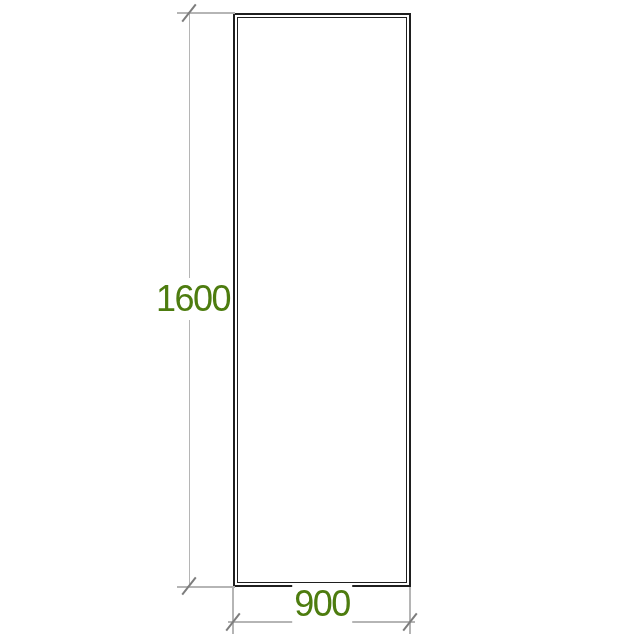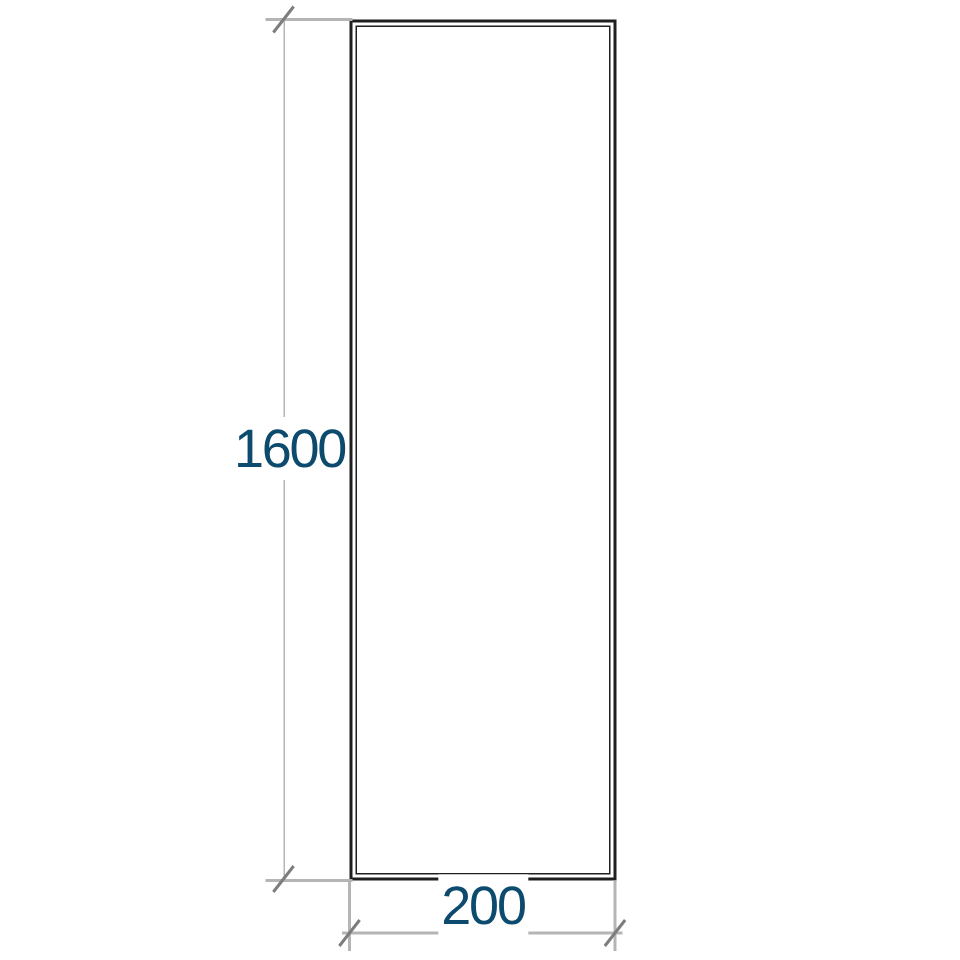--- a/index.html
+++ b/index.html
@@ -46,21 +46,21 @@
     width: 22px;
     height: 2px;
     background: #7d7d7d;
     transform: rotate(-52deg);
   }
 
   .dim-label {
     position: absolute;
     transform: translate(-50%, -50%);
     background: #ffffff;
-    color: #0c4a6e;
+    color: #4d7c0f;
     font-size: 36px;
     line-height: 1;
     letter-spacing: -1.5px;
     padding: 3px 2px;
     white-space: nowrap;
   }
 
   
   [data-name="height-extension-line-top"]    { left: 177px;   top: 12.4px;  width: 58px; }
   [data-name="height-extension-line-bottom"] { left: 177px;   top: 586.2px; width: 58px; }
@@ -91,15 +91,15 @@
   <div class="vline" data-name="height-dimension-line"></div>
   <div class="tick" data-name="height-tick-top"></div>
   <div class="tick" data-name="height-tick-bottom"></div>
   <div class="dim-label" data-name="height-dimension-label">1600</div>
 
   <div class="vline" data-name="width-extension-line-left"></div>
   <div class="vline" data-name="width-extension-line-right"></div>
   <div class="hline" data-name="width-dimension-line"></div>
   <div class="tick" data-name="width-tick-left"></div>
   <div class="tick" data-name="width-tick-right"></div>
-  <div class="dim-label" data-name="width-dimension-label">200</div>
+  <div class="dim-label" data-name="width-dimension-label">900</div>
 
 </div>
 
 </body></html>

